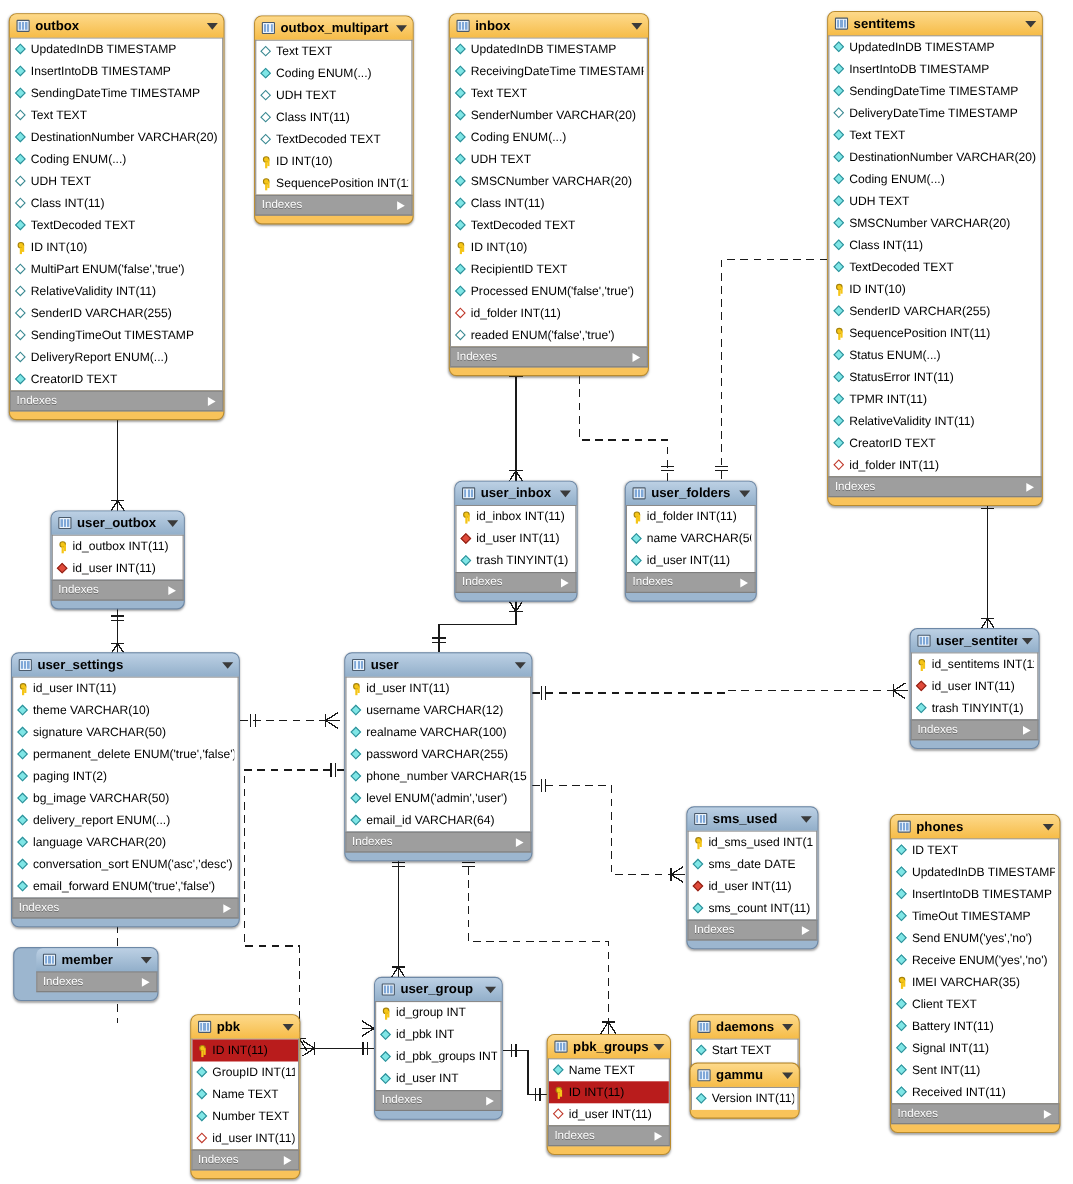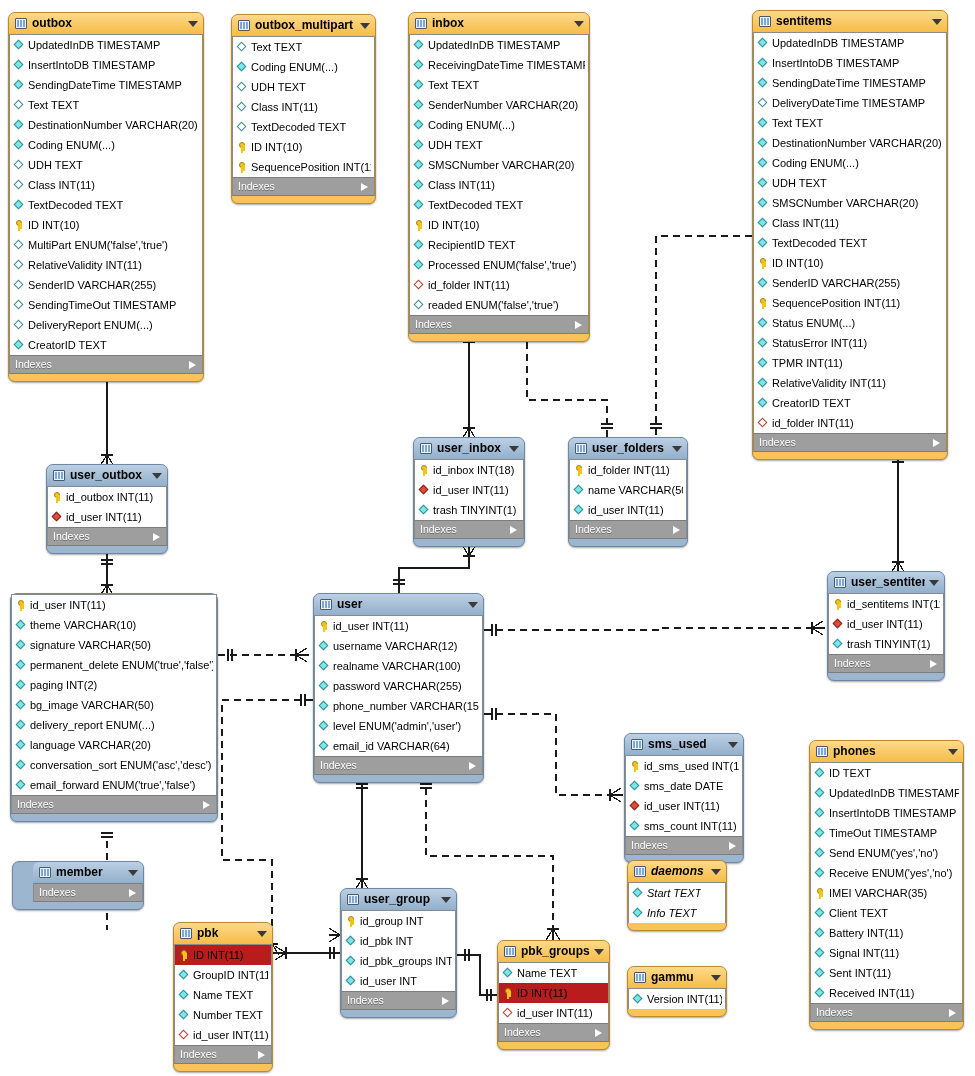--- a/index.html
+++ b/index.html
@@ -493,21 +493,21 @@
     </div>
     <div class="tbl blue" style="left: 413px; top: 437px; width: 112px;">
       <div class="thead">
         <span class="tico"></span>
         <span class="tname">user_inbox</span>
         <span class="caret"></span>
       </div>
       <div class="cols">
         <div class="col">
           <span class="m key"></span>
-          <span class="cname">id_inbox INT(18)</span>
+          <span class="cname">id_inbox INT(11)</span>
         </div>
         <div class="col">
           <span class="m dia fk"></span>
           <span class="cname">id_user INT(11)</span>
         </div>
         <div class="col">
           <span class="m dia solid"></span>
           <span class="cname">trash TINYINT(1)</span>
         </div>
       </div>
@@ -560,20 +560,25 @@
           <span class="m dia solid"></span>
           <span class="cname">trash TINYINT(1)</span>
         </div>
       </div>
       <div class="idx">
         <span class="lab">Indexes</span>
         <span class="arr"></span>
       </div>
     </div>
     <div class="tbl blue" style="left: 10px; top: 593px; width: 208px;">
+      <div class="thead">
+        <span class="tico"></span>
+        <span class="tname">user_settings</span>
+        <span class="caret"></span>
+      </div>
       <div class="cols">
         <div class="col">
           <span class="m key"></span>
           <span class="cname">id_user INT(11)</span>
         </div>
         <div class="col">
           <span class="m dia solid"></span>
           <span class="cname">theme VARCHAR(10)</span>
         </div>
         <div class="col">
@@ -836,21 +841,21 @@
         <div class="col">
           <span class="m dia fknull"></span>
           <span class="cname">id_user INT(11)</span>
         </div>
       </div>
       <div class="idx">
         <span class="lab">Indexes</span>
         <span class="arr"></span>
       </div>
     </div>
-    <div class="tbl orange" style="left: 627px; top: 860px; width: 100px; font-style: italic;">
+    <div class="tbl orange" style="left: 627px; top: 922px; width: 100px;">
       <div class="thead">
         <span class="tico"></span>
         <span class="tname">daemons</span>
         <span class="caret"></span>
       </div>
       <div class="cols">
         <div class="col">
           <span class="m dia solid"></span>
           <span class="cname">Start TEXT</span>
         </div>

